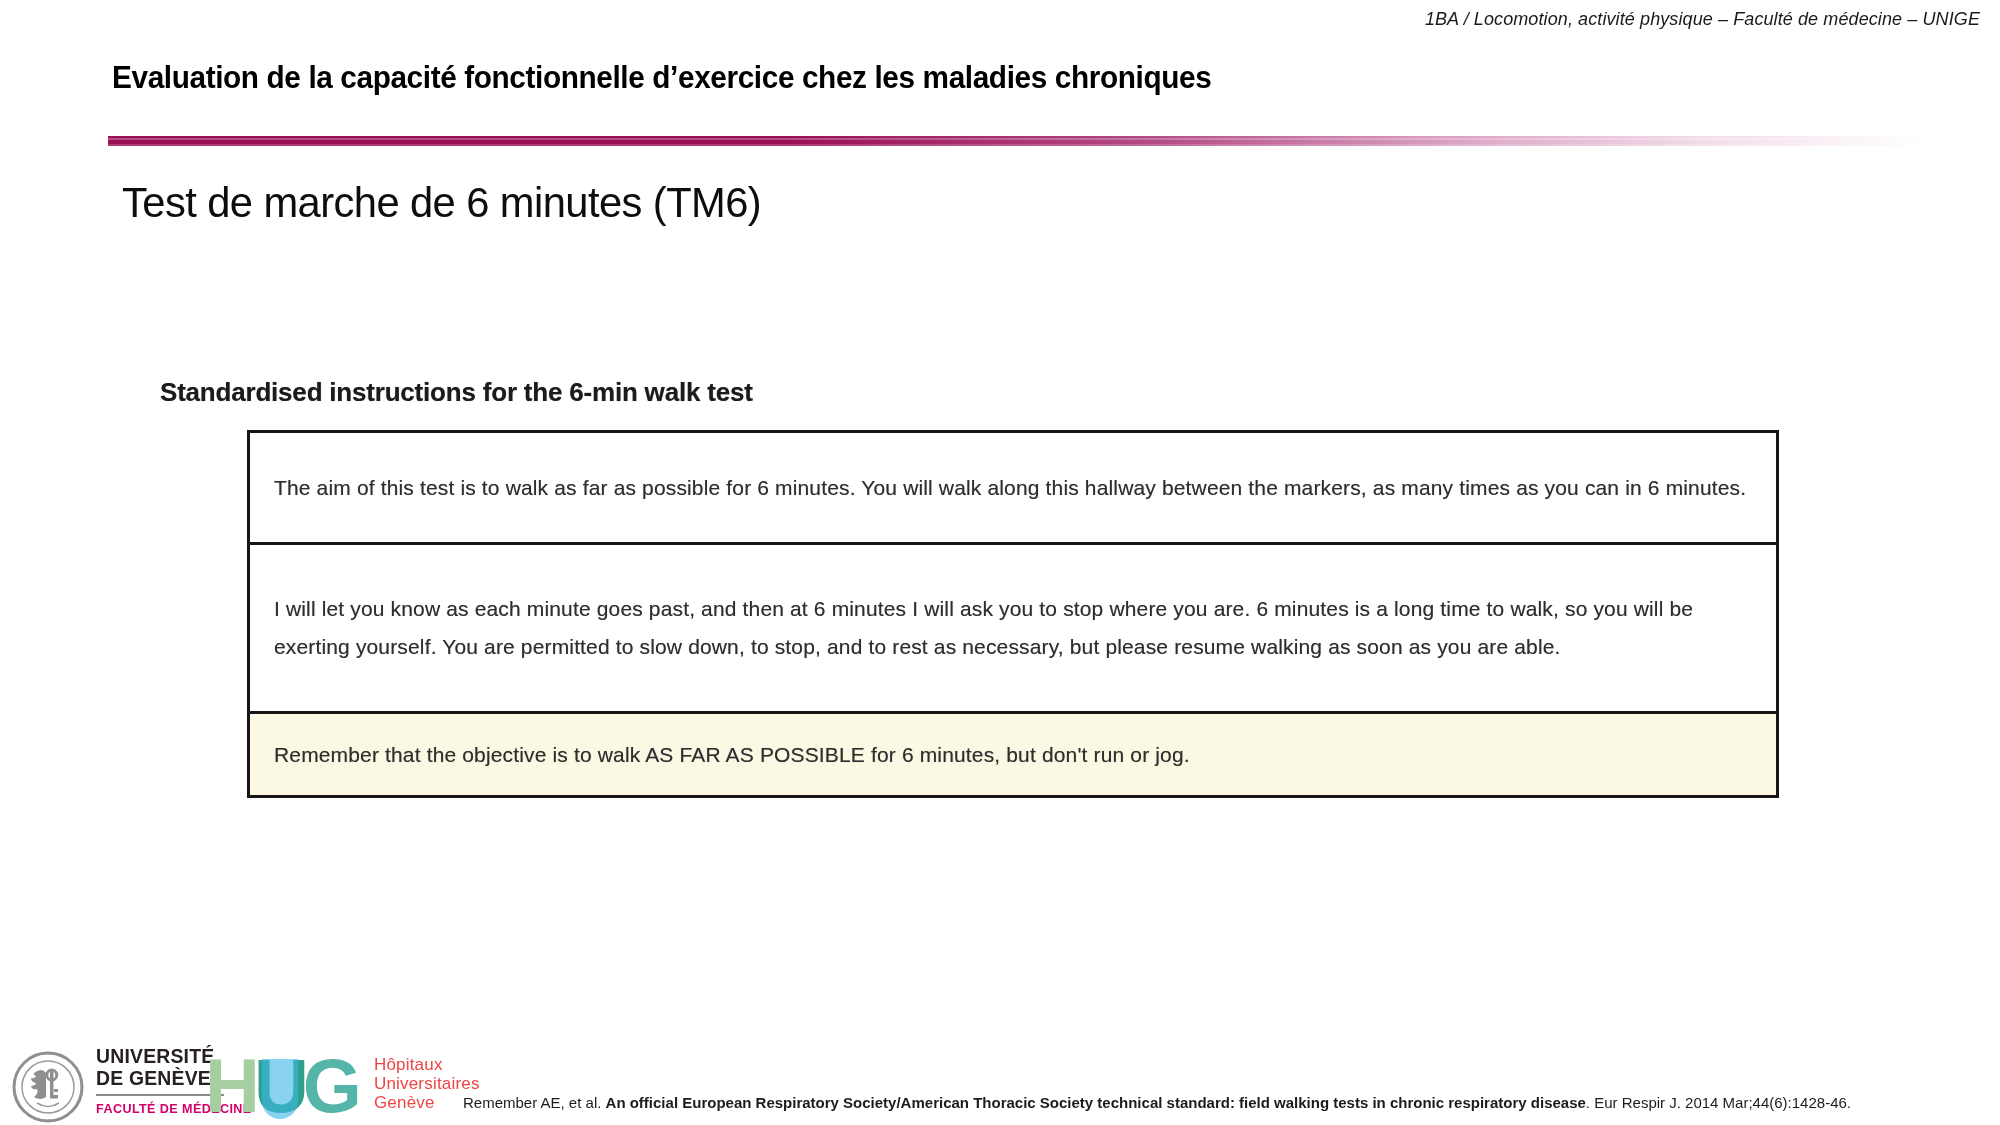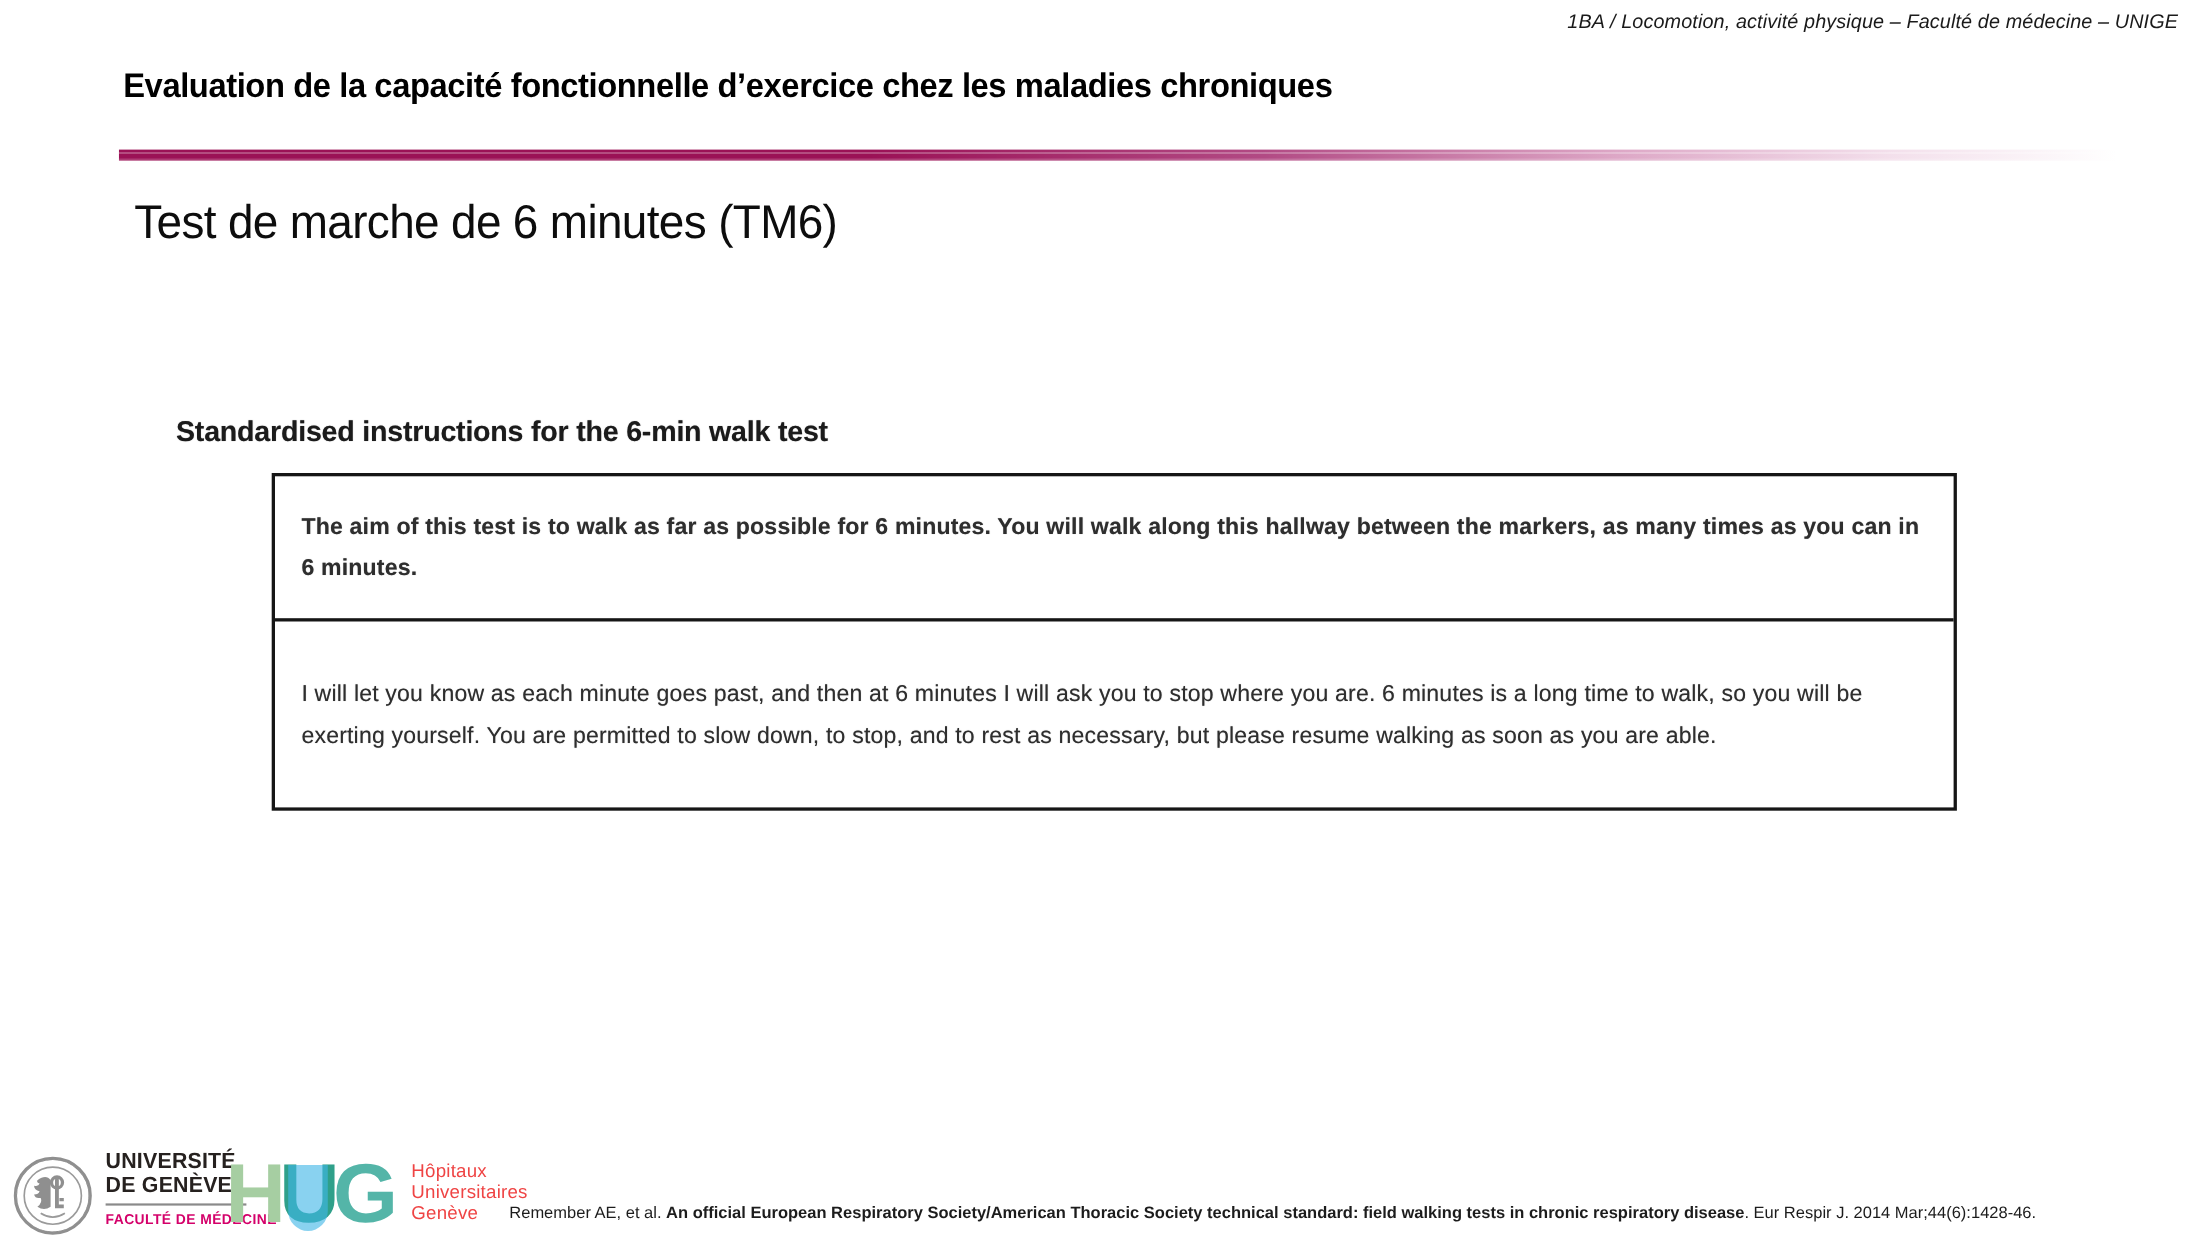--- a/index.html
+++ b/index.html
@@ -83,21 +83,21 @@
     padding: 0 24px;
     display: flex;
     align-items: center;
     font-size: 21px;
     line-height: 38px;
     color: #2e2e2e;
     letter-spacing: 0.15px;
     text-shadow: 0 0 0.7px rgba(50,50,50,0.5);
   }
   .instr-row:last-child { border-bottom: none; }
-  .instr-row.h-112 { height: 132px; font-weight: bold; }
+  .instr-row.h-112 { height: 112px; }
   .instr-row.h-155 { height: 169px; }
   .instr-row.h-81  { height: 81px; }
   .instr-row.h-77  { height: 77px; }
   .instr-row.highlight { background: var(--highlight); }
   .instr-row p { max-width: 1480px; }
 
   
   .footer { position: absolute; left: 0; bottom: 0; width: 1861px; height: 110px; }
 
   .unige-logo { position: absolute; left: 12px; bottom: 2px; display: flex; align-items: flex-start; }
@@ -150,20 +150,23 @@
 <h2 class="slide-subtitle">Test de marche de 6 minutes (TM6)</h2>
 
 <div class="figure-heading">Standardised instructions for the 6-min walk test</div>
 
 <div class="instructions-table">
   <div class="instr-row h-112">
     <p>The aim of this test is to walk as far as possible for 6 minutes. You will walk along this hallway between the markers, as many times as you can in 6 minutes.</p>
   </div>
   <div class="instr-row h-155">
     <p>I will let you know as each minute goes past, and then at 6 minutes I will ask you to stop where you are. 6 minutes is a long time to walk, so you will be exerting yourself. You are permitted to slow down, to stop, and to rest as necessary, but please resume walking as soon as you are able.</p>
+  </div>
+  <div class="instr-row h-81 highlight">
+    <p>Remember that the objective is to walk AS FAR AS POSSIBLE for 6 minutes, but don't run or jog.</p>
   </div>
 </div>
 
 <div class="footer">
 
   <div class="unige-logo">
     <svg class="unige-seal" viewBox="0 0 72 72">
       <circle cx="36" cy="36" r="34" fill="#ffffff" stroke="#8f8f8f" stroke-width="3"></circle>
       <circle cx="36" cy="36" r="26" fill="none" stroke="#9a9a9a" stroke-width="1.5"></circle>
       <circle cx="36" cy="36" r="33" fill="none" stroke="#9a9a9a" stroke-width="0.8" stroke-dasharray="2 3"></circle>

